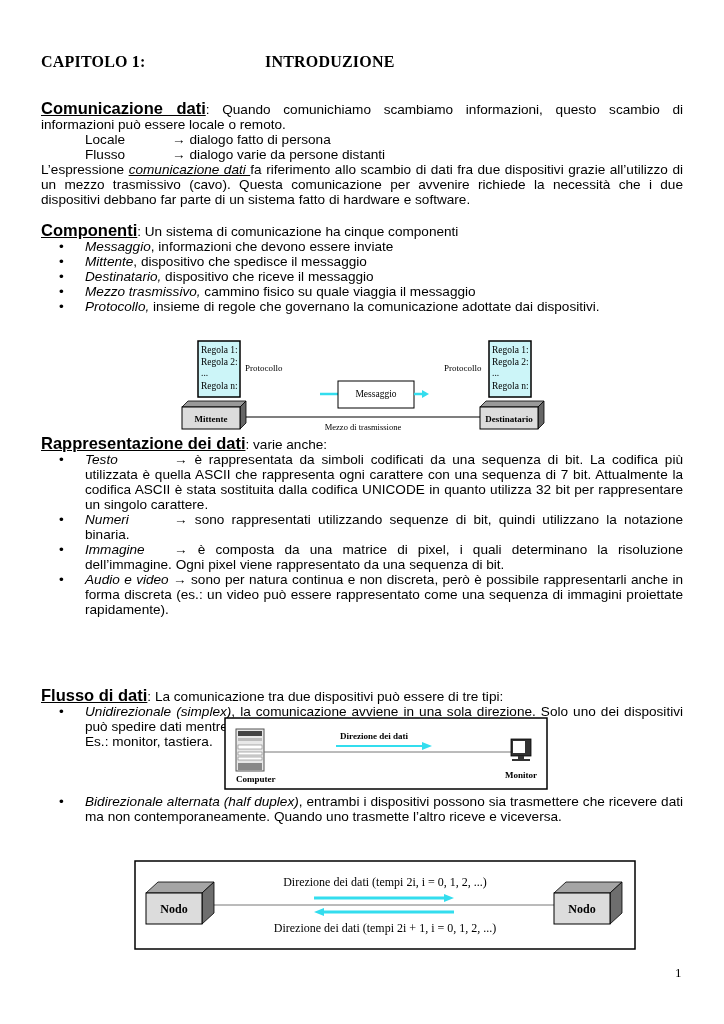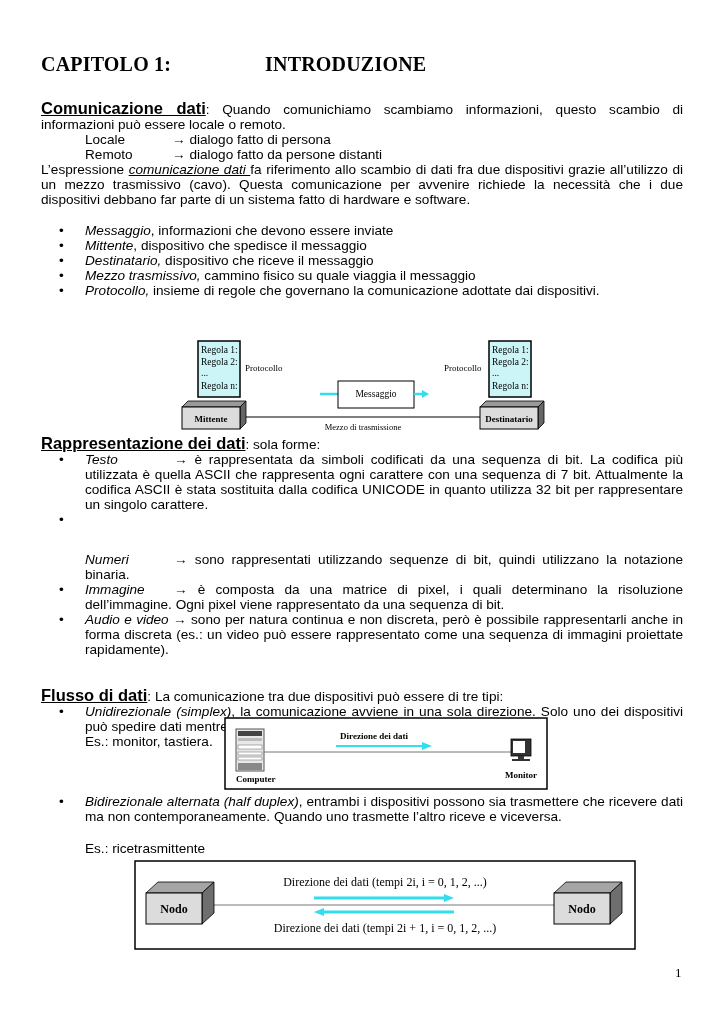--- a/index.html
+++ b/index.html
@@ -1,19 +1,19 @@
 <!DOCTYPE html>
 <html><head>
 <meta charset="utf-8">
 <style>
   html, body { margin: 0; padding: 0; background: #ffffff; }
   body { width: 724px; height: 1024px; position: relative; overflow: hidden; color: #000; }
   .page { position: absolute; left: 0; top: 0; width: 724px; height: 1024px; }
   .sans { font-family: "Liberation Sans", sans-serif; font-size: 13.6px; line-height: 15px; }
-  .title { position: absolute; left: 41px; top: 53px; font-family: "Liberation Serif", serif; font-weight: bold; font-size: 20px; letter-spacing: 0.2px; }
+  .title { position: absolute; left: 41px; top: 53px; font-family: "Liberation Serif", serif; font-weight: bold; font-size: 16px; letter-spacing: 0.2px; }
   .title .t2 { position: absolute; left: 224px; top: 0; white-space: nowrap; }
   .block { position: absolute; left: 41px; width: 642px; text-align: justify; }
   .heading { font-weight: bold; text-decoration: underline; font-size: 16.5px; }
   .indent { padding-left: 44px; }
   .row { display: flex; }
   .row .lbl { width: 87px; }
   ul.bul { margin: 0; padding: 0; list-style: none; }
   ul.bul li { position: relative; padding-left: 44px; text-align: justify; }
   ul.bul li .dot { position: absolute; left: 18px; top: 0; }
   .it { font-style: italic; }
@@ -35,29 +35,32 @@
 
   <div class="block sans" style="top:101px;">
     <div>
       <span class="heading">Comunicazione dati</span><span>: Quando comunichiamo scambiamo informazioni, questo scambio di informazioni può essere locale o remoto.</span>
     </div>
     <div class="indent row">
       <span class="lbl">Locale</span>
       <span>→</span>&nbsp;<span>dialogo fatto di persona</span>
     </div>
     <div class="indent row">
-      <span class="lbl">Remoto</span>
-      <span>→</span>&nbsp;<span>dialogo fatto da persone distanti</span>
+      <span class="lbl">Flusso</span>
+      <span>→</span>&nbsp;<span>dialogo varie da persone distanti</span>
     </div>
     <div>
       <span>L’espressione </span><span class="it u">comunicazione dati </span><span>fa riferimento allo scambio di dati fra due dispositivi grazie all’utilizzo di un mezzo trasmissivo (cavo). Questa comunicazione per avvenire richiede la necessità che i due dispositivi debbano far parte di un sistema fatto di hardware e software.</span>
     </div>
   </div>
 
   <div class="block sans" style="top:223px;">
+    <div>
+      <span class="heading">Componenti</span><span>: Un sistema di comunicazione ha cinque componenti</span>
+    </div>
     <ul class="bul">
       <li><span class="dot">•</span><span class="it">Messaggio</span><span>, informazioni che devono essere inviate</span></li>
       <li><span class="dot">•</span><span class="it">Mittente</span><span>, dispositivo che spedisce il messaggio</span></li>
       <li><span class="dot">•</span><span class="it">Destinatario,</span><span> dispositivo che riceve il messaggio</span></li>
       <li><span class="dot">•</span><span class="it">Mezzo trasmissivo,</span><span> cammino fisico su quale viaggia il messaggio</span></li>
       <li><span class="dot">•</span><span class="it">Protocollo,</span><span> insieme di regole che governano la comunicazione adottate dai dispositivi.</span></li>
     </ul>
   </div>
 
   <svg class="figure" style="left:178px; top:337px;" width="370" height="96" viewBox="0 0 370 96">
@@ -99,25 +102,25 @@
     <g>
       <polygon points="302,70 308,64 366,64 360,70" fill="#999" stroke="#000" stroke-width="0.8"></polygon>
       <polygon points="360,70 366,64 366,86 360,92" fill="#666" stroke="#000" stroke-width="0.8"></polygon>
       <rect x="302" y="70" width="58" height="22" fill="#dcdcdc" stroke="#000" stroke-width="1"></rect>
       <text x="331" y="85" font-size="9" font-weight="bold" text-anchor="middle">Destinatario</text>
     </g>
   </svg>
 
   <div class="block sans" style="top:436px;">
     <div>
-      <span class="heading">Rappresentazione dei dati</span><span>: sola forme:</span>
+      <span class="heading">Rappresentazione dei dati</span><span>: varie anche:</span>
     </div>
     <ul class="bul">
       <li><span class="dot">•</span><span class="it tabgap" style="width:89px;">Testo</span><span>→</span> <span>è rappresentata da simboli codificati da una sequenza di bit. La codifica più utilizzata è quella ASCII che rappresenta ogni carattere  con una sequenza di 7 bit. Attualmente la codifica ASCII è stata sostituita dalla codifica UNICODE in quanto utilizza 32 bit per rappresentare un singolo carattere.</span></li>
-      <li><span class="dot">•</span><span class="it tabgap" style="width:89px;margin-top:40px;">Numeri</span><span>→</span> <span>sono rappresentati utilizzando sequenze di bit, quindi utilizzano la notazione binaria.</span></li>
+      <li><span class="dot">•</span><span class="it tabgap" style="width:89px;">Numeri</span><span>→</span> <span>sono rappresentati utilizzando sequenze di bit, quindi utilizzano la notazione binaria.</span></li>
       <li><span class="dot">•</span><span class="it tabgap" style="width:89px;">Immagine</span><span>→</span> <span>è composta da una matrice di pixel, i quali determinano la risoluzione dell’immagine. Ogni pixel viene rappresentato da una sequenza di bit.</span></li>
       <li><span class="dot">•</span><span class="it">Audio e video</span> <span>→</span> <span>sono per natura continua e non discreta, però è possibile rappresentarli anche in forma discreta (es.: un video può essere rappresentato come una sequenza di immagini proiettate rapidamente).</span></li>
     </ul>
   </div>
 
   <div class="block sans" style="top:644px;margin-top:44px;">
     <div>
       <span class="heading">Flusso di dati</span><span>: La comunicazione tra due dispositivi può essere di tre tipi:</span>
     </div>
     <ul class="bul">
@@ -149,21 +152,20 @@
       <rect x="294" y="39" width="6" height="3" fill="#333"></rect>
       <rect x="288" y="42" width="18" height="2" fill="#333"></rect>
     </g>
     <text x="281" y="61" font-size="9" font-weight="bold">Monitor</text>
   </svg>
 
   <div class="block sans" style="top:794px;">
     <ul class="bul">
       <li><span class="dot">•</span><span class="it">Bidirezionale alternata (half duplex)</span><span>, entrambi i dispositivi possono sia trasmettere che ricevere dati ma non contemporaneamente. Quando uno trasmette l’altro riceve e viceversa.</span></li>
     </ul>
-    <div class="indent" style="margin-top:17px;">Es.: ricetrasmittente</div>
   </div>
 
   <svg class="figure" style="left:134px; top:860px;" width="502" height="90" viewBox="0 0 502 90">
     <rect x="1" y="1" width="500" height="88" fill="#fff" stroke="#000" stroke-width="1.5"></rect>
     <line x1="72" y1="45" x2="428" y2="45" stroke="#777" stroke-width="1"></line>
 
     <g>
       <polygon points="12,33 24,22 80,22 68,33" fill="#a5a5a5" stroke="#000" stroke-width="0.8"></polygon>
       <polygon points="68,33 80,22 80,53 68,64" fill="#6e6e6e" stroke="#000" stroke-width="0.8"></polygon>
       <rect x="12" y="33" width="56" height="31" fill="#dcdcdc" stroke="#000" stroke-width="1"></rect>

